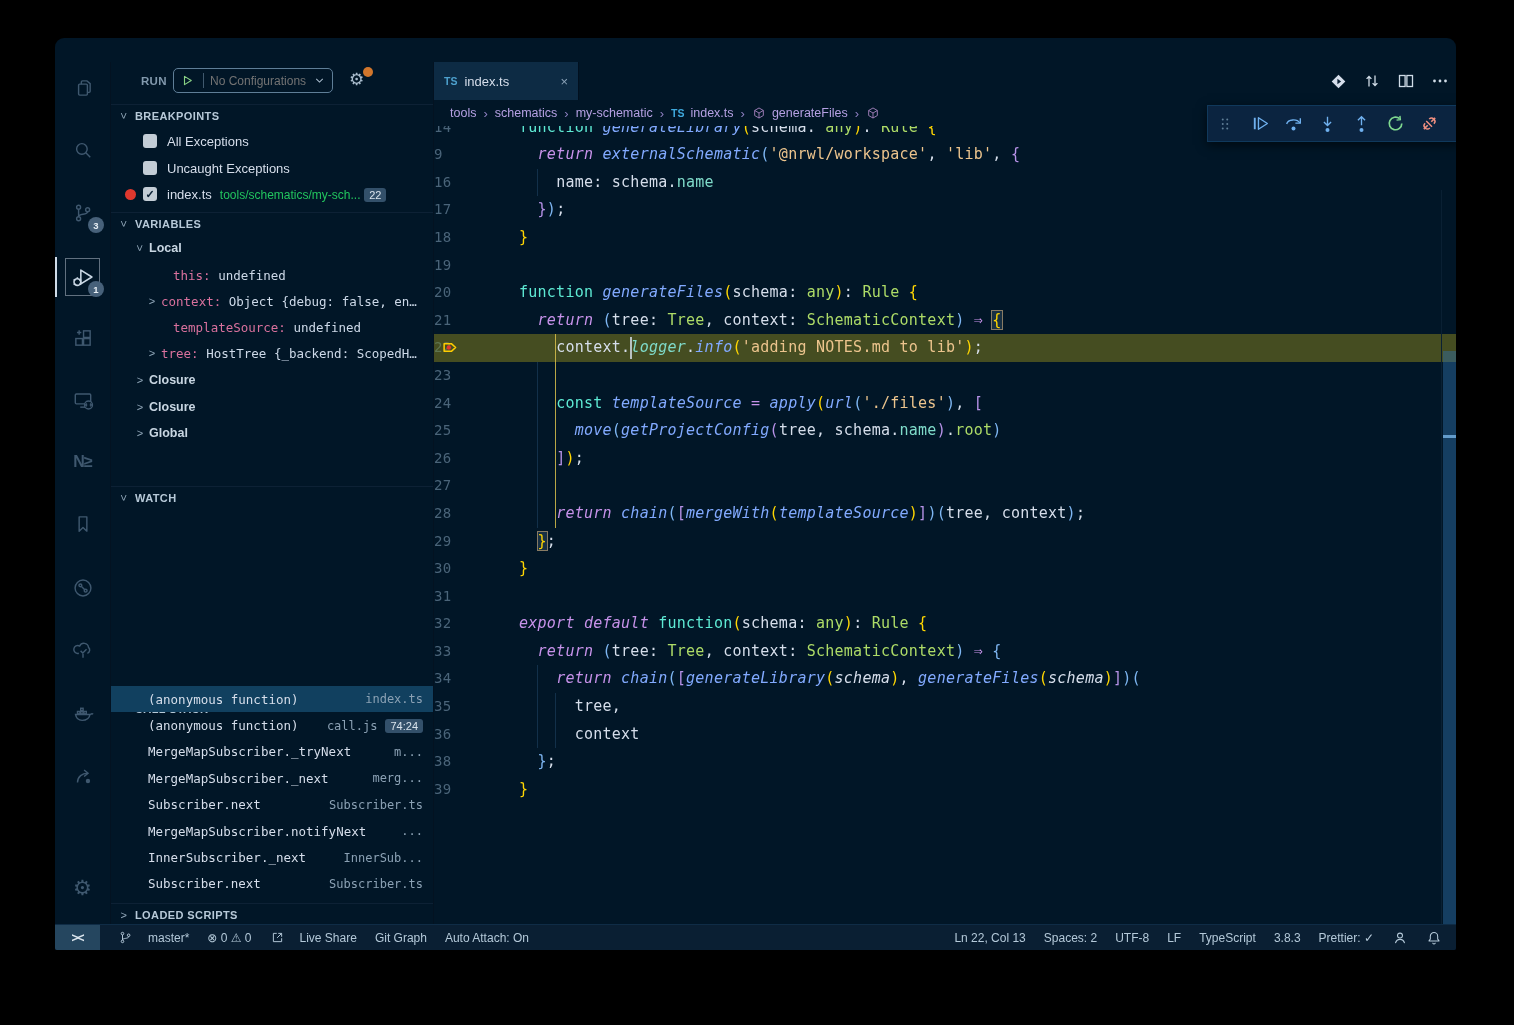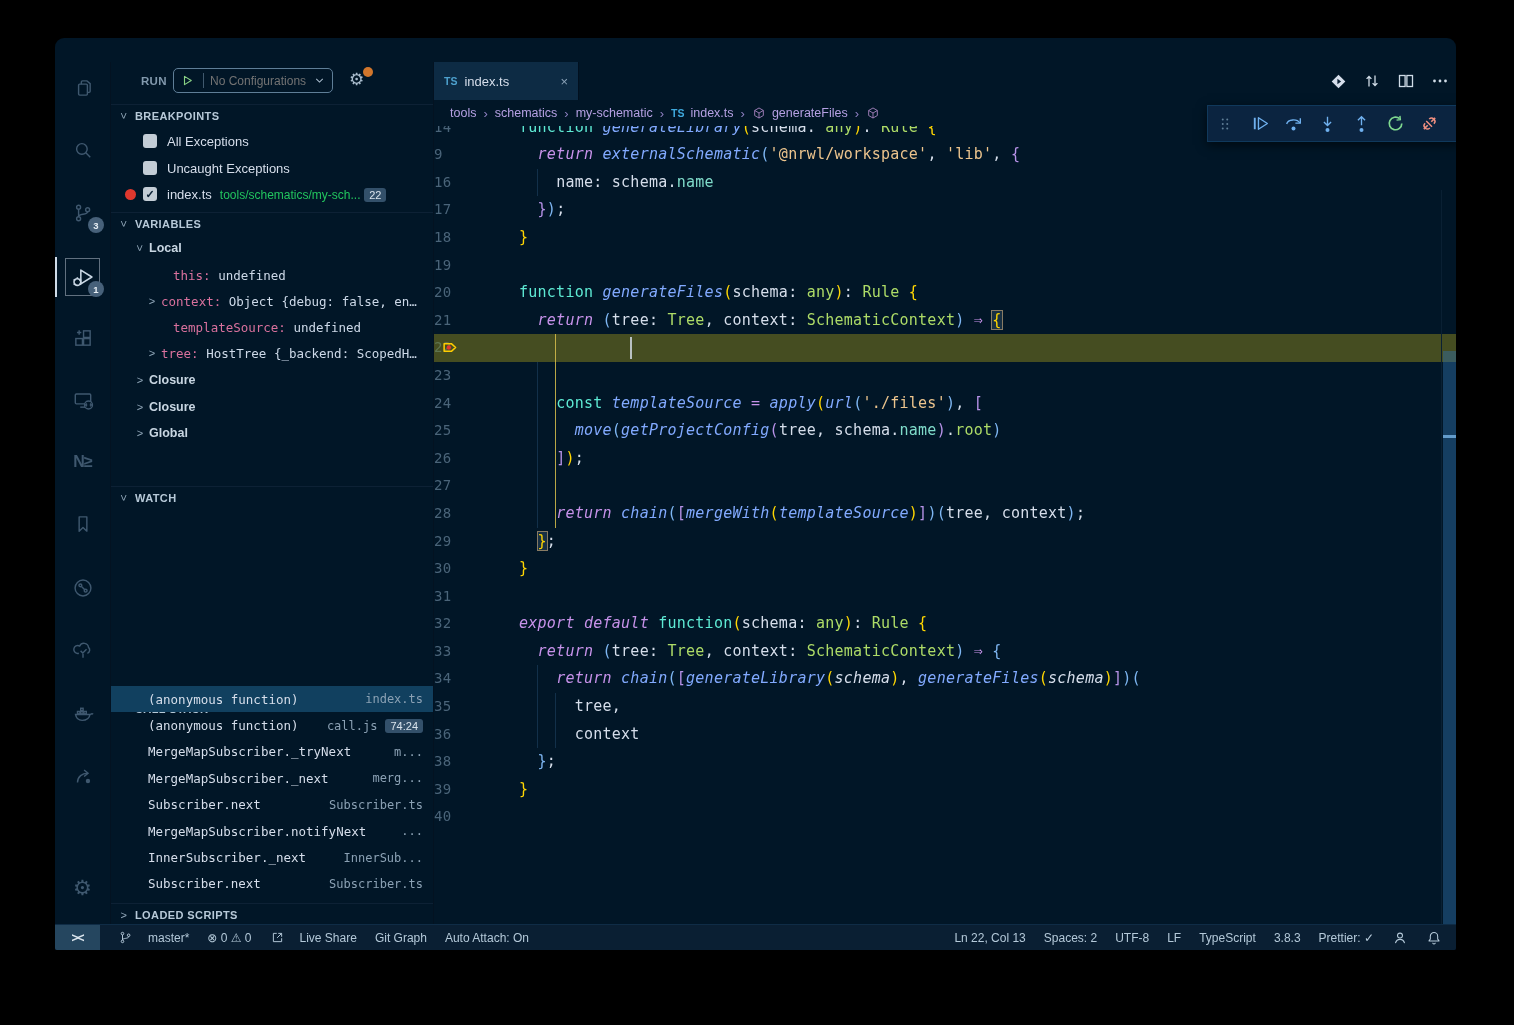--- a/index.html
+++ b/index.html
@@ -456,38 +456,37 @@
             <div class="code-line"><span class="ln">9</span><span class="ctext"><span class="w">  </span><span class="kw">return</span><span class="w"> </span><span class="fn">externalSchematic</span><span class="b2">(</span><span class="st">'@nrwl/workspace'</span><span class="w">, </span><span class="st">'lib'</span><span class="w">, </span><span class="b3">{</span></span></div>
             <div class="code-line"><span class="ln">16</span><span class="guide" style="left:103px"></span><span class="ctext"><span class="w">    </span><span class="w">name</span><span class="w">: </span><span class="w">schema</span><span class="w">.</span><span class="pr">name</span></span></div>
             <div class="code-line"><span class="ln">17</span><span class="ctext"><span class="w">  </span><span class="b3">}</span><span class="b2">)</span><span class="w">;</span></span></div>
             <div class="code-line"><span class="ln">18</span><span class="ctext"><span class="b1">}</span></span></div>
             <div class="code-line"><span class="ln">19</span><span class="ctext"></span></div>
             <div class="code-line"><span class="ln">20</span><span class="ctext"><span class="k">function</span><span class="w"> </span><span class="fn">generateFiles</span><span class="b1">(</span><span class="w">schema</span><span class="w">: </span><span class="ty">any</span><span class="b1">)</span><span class="w">: </span><span class="ty">Rule</span><span class="w"> </span><span class="b1">{</span></span></div>
             <div class="code-line"><span class="ln">21</span><span class="ctext"><span class="w">  </span><span class="kw">return</span><span class="w"> </span><span class="b2">(</span><span class="w">tree</span><span class="w">: </span><span class="ty">Tree</span><span class="w">, </span><span class="w">context</span><span class="w">: </span><span class="ty">SchematicContext</span><span class="b2">)</span><span class="w"> </span><span class="op">⇒</span><span class="w"> </span><span class="b1 match">{</span></span></div>
             <div class="code-line current"><span class="ln">22</span><span class="yguide" style="left:121px"></span><span class="gutter-frame"><svg width="17" height="17" viewBox="0 0 20 20">
                   <path d="M2.5 5.5h8.5l5 4.5-5 4.5H2.5z" fill="none" stroke="#ffcc00" stroke-width="1.8" stroke-linejoin="round"></path>
                   <circle cx="8" cy="10" r="2.6" fill="#e0382e"></circle>
-                </svg></span><span class="cursor" style="left:196px"></span></div>
+                </svg></span><span class="ctext"><span class="w">    </span><span class="w">context</span><span class="w">.</span><span class="tl">logger</span><span class="w">.</span><span class="fn">info</span><span class="b1">(</span><span class="st">'adding NOTES.md to lib'</span><span class="b1">)</span><span class="w">;</span></span><span class="cursor" style="left:196px"></span></div>
             <div class="code-line"><span class="ln">23</span><span class="guide" style="left:103px"></span><span class="yguide" style="left:121px"></span><span class="ctext"></span></div>
             <div class="code-line"><span class="ln">24</span><span class="guide" style="left:103px"></span><span class="yguide" style="left:121px"></span><span class="ctext"><span class="w">    </span><span class="k">const</span><span class="w"> </span><span class="fn">templateSource</span><span class="w"> </span><span class="op">=</span><span class="w"> </span><span class="fn">apply</span><span class="b1">(</span><span class="fn">url</span><span class="b2">(</span><span class="st">'./files'</span><span class="b2">)</span><span class="w">, </span><span class="b3">[</span></span></div>
             <div class="code-line"><span class="ln">25</span><span class="guide" style="left:103px"></span><span class="yguide" style="left:121px"></span><span class="ctext"><span class="w">      </span><span class="fn">move</span><span class="b2">(</span><span class="fn">getProjectConfig</span><span class="b3">(</span><span class="w">tree</span><span class="w">, </span><span class="w">schema</span><span class="w">.</span><span class="pr">name</span><span class="b3">)</span><span class="w">.</span><span class="ty">root</span><span class="b2">)</span></span></div>
             <div class="code-line"><span class="ln">26</span><span class="guide" style="left:103px"></span><span class="yguide" style="left:121px"></span><span class="ctext"><span class="w">    </span><span class="b3">]</span><span class="b1">)</span><span class="w">;</span></span></div>
             <div class="code-line"><span class="ln">27</span><span class="guide" style="left:103px"></span><span class="yguide" style="left:121px"></span><span class="ctext"></span></div>
             <div class="code-line"><span class="ln">28</span><span class="guide" style="left:103px"></span><span class="yguide" style="left:121px"></span><span class="ctext"><span class="w">    </span><span class="kw">return</span><span class="w"> </span><span class="fn">chain</span><span class="b2">(</span><span class="b3">[</span><span class="fn">mergeWith</span><span class="b1">(</span><span class="fn">templateSource</span><span class="b1">)</span><span class="b3">]</span><span class="b2">)</span><span class="b2">(</span><span class="w">tree</span><span class="w">, </span><span class="w">context</span><span class="b2">)</span><span class="w">;</span></span></div>
             <div class="code-line"><span class="ln">29</span><span class="ctext"><span class="w">  </span><span class="b1 match">}</span><span class="w">;</span></span></div>
             <div class="code-line"><span class="ln">30</span><span class="ctext"><span class="b1">}</span></span></div>
             <div class="code-line"><span class="ln">31</span><span class="ctext"></span></div>
             <div class="code-line"><span class="ln">32</span><span class="ctext"><span class="kw">export</span><span class="w"> </span><span class="kw">default</span><span class="w"> </span><span class="k">function</span><span class="b1">(</span><span class="w">schema</span><span class="w">: </span><span class="ty">any</span><span class="b1">)</span><span class="w">: </span><span class="ty">Rule</span><span class="w"> </span><span class="b1">{</span></span></div>
             <div class="code-line"><span class="ln">33</span><span class="ctext"><span class="w">  </span><span class="kw">return</span><span class="w"> </span><span class="b2">(</span><span class="w">tree</span><span class="w">: </span><span class="ty">Tree</span><span class="w">, </span><span class="w">context</span><span class="w">: </span><span class="ty">SchematicContext</span><span class="b2">)</span><span class="w"> </span><span class="op">⇒</span><span class="w"> </span><span class="b2">{</span></span></div>
             <div class="code-line"><span class="ln">34</span><span class="guide" style="left:103px"></span><span class="ctext"><span class="w">    </span><span class="kw">return</span><span class="w"> </span><span class="fn">chain</span><span class="b2">(</span><span class="b3">[</span><span class="fn">generateLibrary</span><span class="b1">(</span><span class="pa">schema</span><span class="b1">)</span><span class="w">, </span><span class="fn">generateFiles</span><span class="b1">(</span><span class="pa">schema</span><span class="b1">)</span><span class="b3">]</span><span class="b2">)</span><span class="b2">(</span></span></div>
             <div class="code-line"><span class="ln">35</span><span class="guide" style="left:103px"></span><span class="guide" style="left:121px"></span><span class="ctext"><span class="w">      </span><span class="w">tree</span><span class="w">,</span></span></div>
             <div class="code-line"><span class="ln">36</span><span class="guide" style="left:103px"></span><span class="guide" style="left:121px"></span><span class="ctext"><span class="w">      </span><span class="w">context</span></span></div>
             <div class="code-line"><span class="ln">38</span><span class="ctext"><span class="w">  </span><span class="b2">}</span><span class="w">;</span></span></div>
             <div class="code-line"><span class="ln">39</span><span class="ctext"><span class="b1">}</span></span></div>
-            <div class="code-line"><span class="ln">40</span><span class="ctext"></span></div>
           </div>
         <div class="scrollbar">
           <div class="sb-slider" style="top:161px;height:633px;"></div>
           <div class="sb-mark" style="top:245px;"></div>
         </div>
       </div>
       <div class="dbg-toolbar" style="left:773px;" id="dbg-toolbar">
           <div class="dbg-btn" style="color: rgb(95, 126, 151);">
             <span>
               <svg width="18" height="18" viewBox="0 0 20 20" fill="none" stroke="currentColor" stroke-width="1.3">

